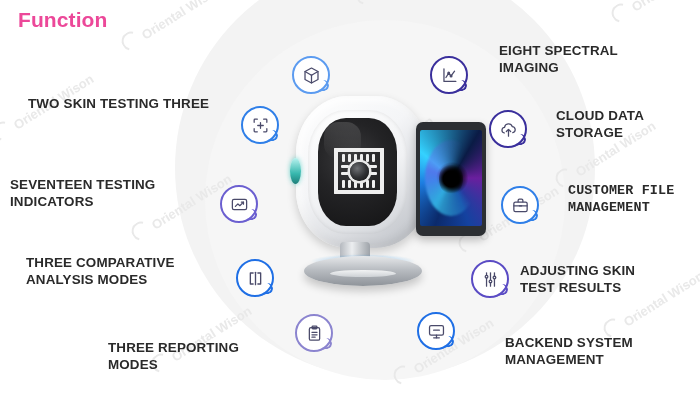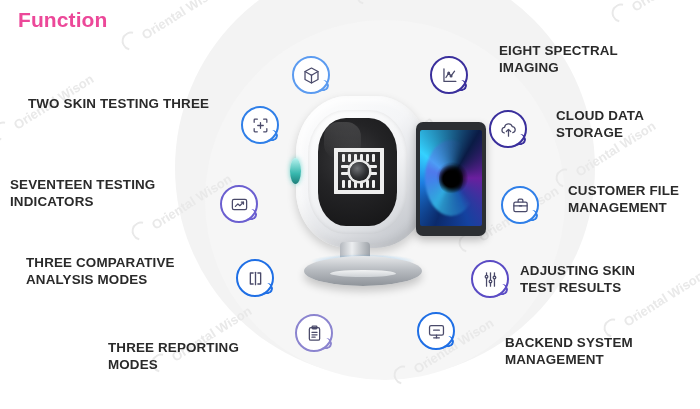--- a/index.html
+++ b/index.html
@@ -390,21 +390,21 @@
 
   <div class="label left" style="left:108px;top:339px;">THREE REPORTING
 MODES</div>
 
   <div class="label right" style="left:499px;top:42px;">EIGHT SPECTRAL
 IMAGING</div>
 
   <div class="label right" style="left:556px;top:107px;">CLOUD DATA
 STORAGE</div>
 
-  <div class="label right" style="left:568px;top:182px;">CUSTOMER FILE
+  <div class="label right" style="left:568px;top:182px;font-family:Liberation Mono, monospace;">CUSTOMER FILE
 MANAGEMENT</div>
 
   <div class="label right" style="left:520px;top:262px;">ADJUSTING SKIN
 TEST RESULTS</div>
 
   <div class="label right" style="left:505px;top:334px;">BACKEND SYSTEM
 MANAGEMENT</div>
 
 </div>
 

